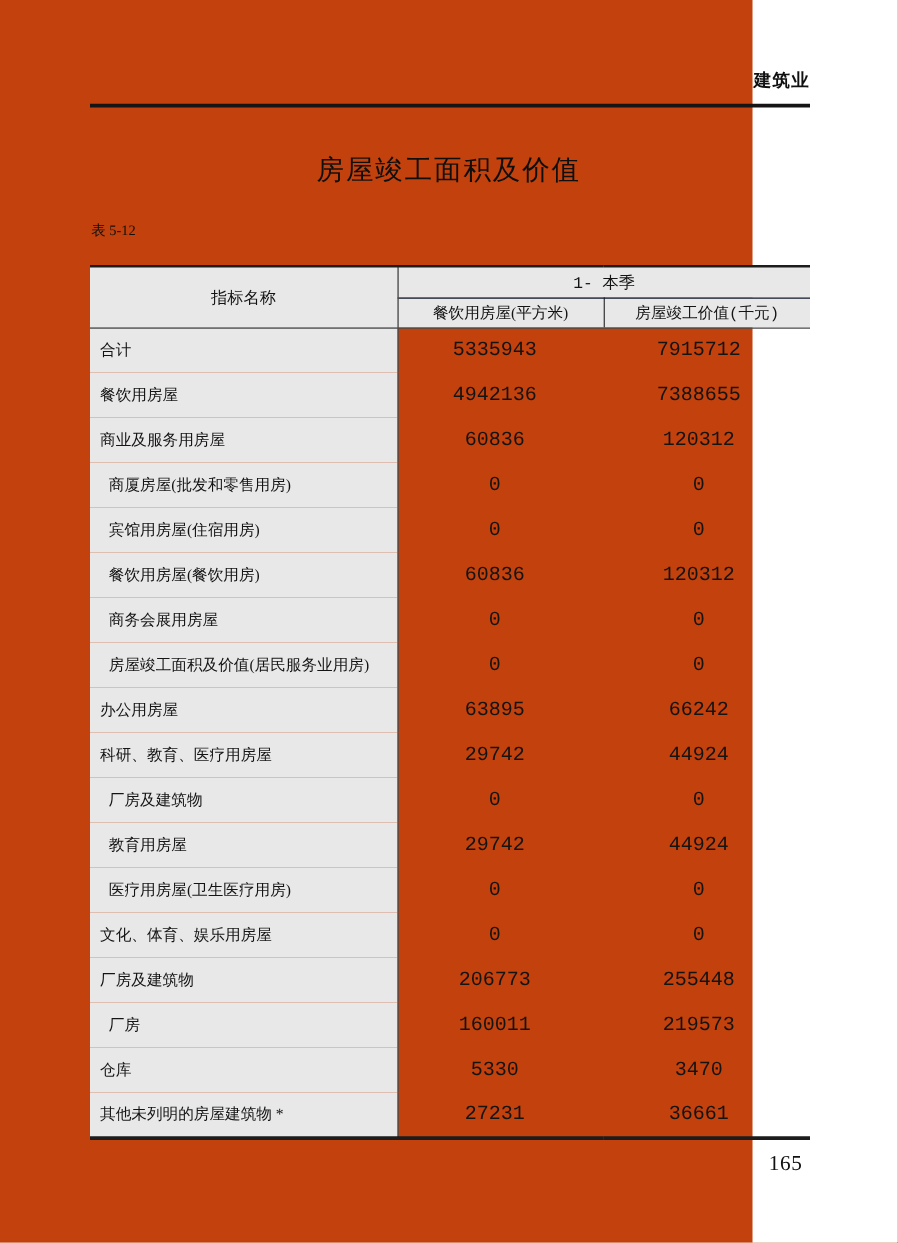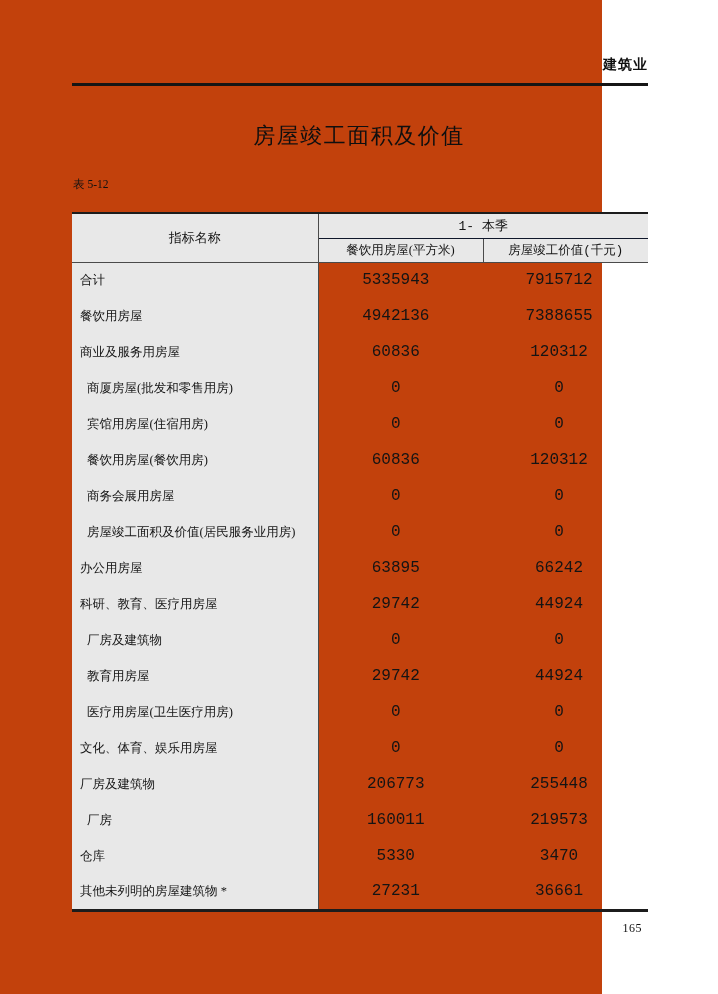--- a/index.html
+++ b/index.html
@@ -79,21 +79,21 @@
   tr.indent td.row-label { padding-left: 15px; }
   td.num {
     text-align: center; font-size: 16px;
     font-family: Liberation Mono, monospace;
   }
   td.num.area  { padding-right: 10px; }
   td.num.value { padding-right: 13px; }
 
   .page-number {
     position: absolute; top: 921px; left: 72px; width: 570px;
-    text-align: right; font-size: 12px; color: #111; letter-spacing: 0.5px;
+    text-align: right; font-size: 17px; color: #111; letter-spacing: 0.5px;
   }
 </style>
 </head>
 <body>
 
 <div class="page">
 
   <div class="section-header">建筑业</div>
   <div class="head-rule"></div>
 

